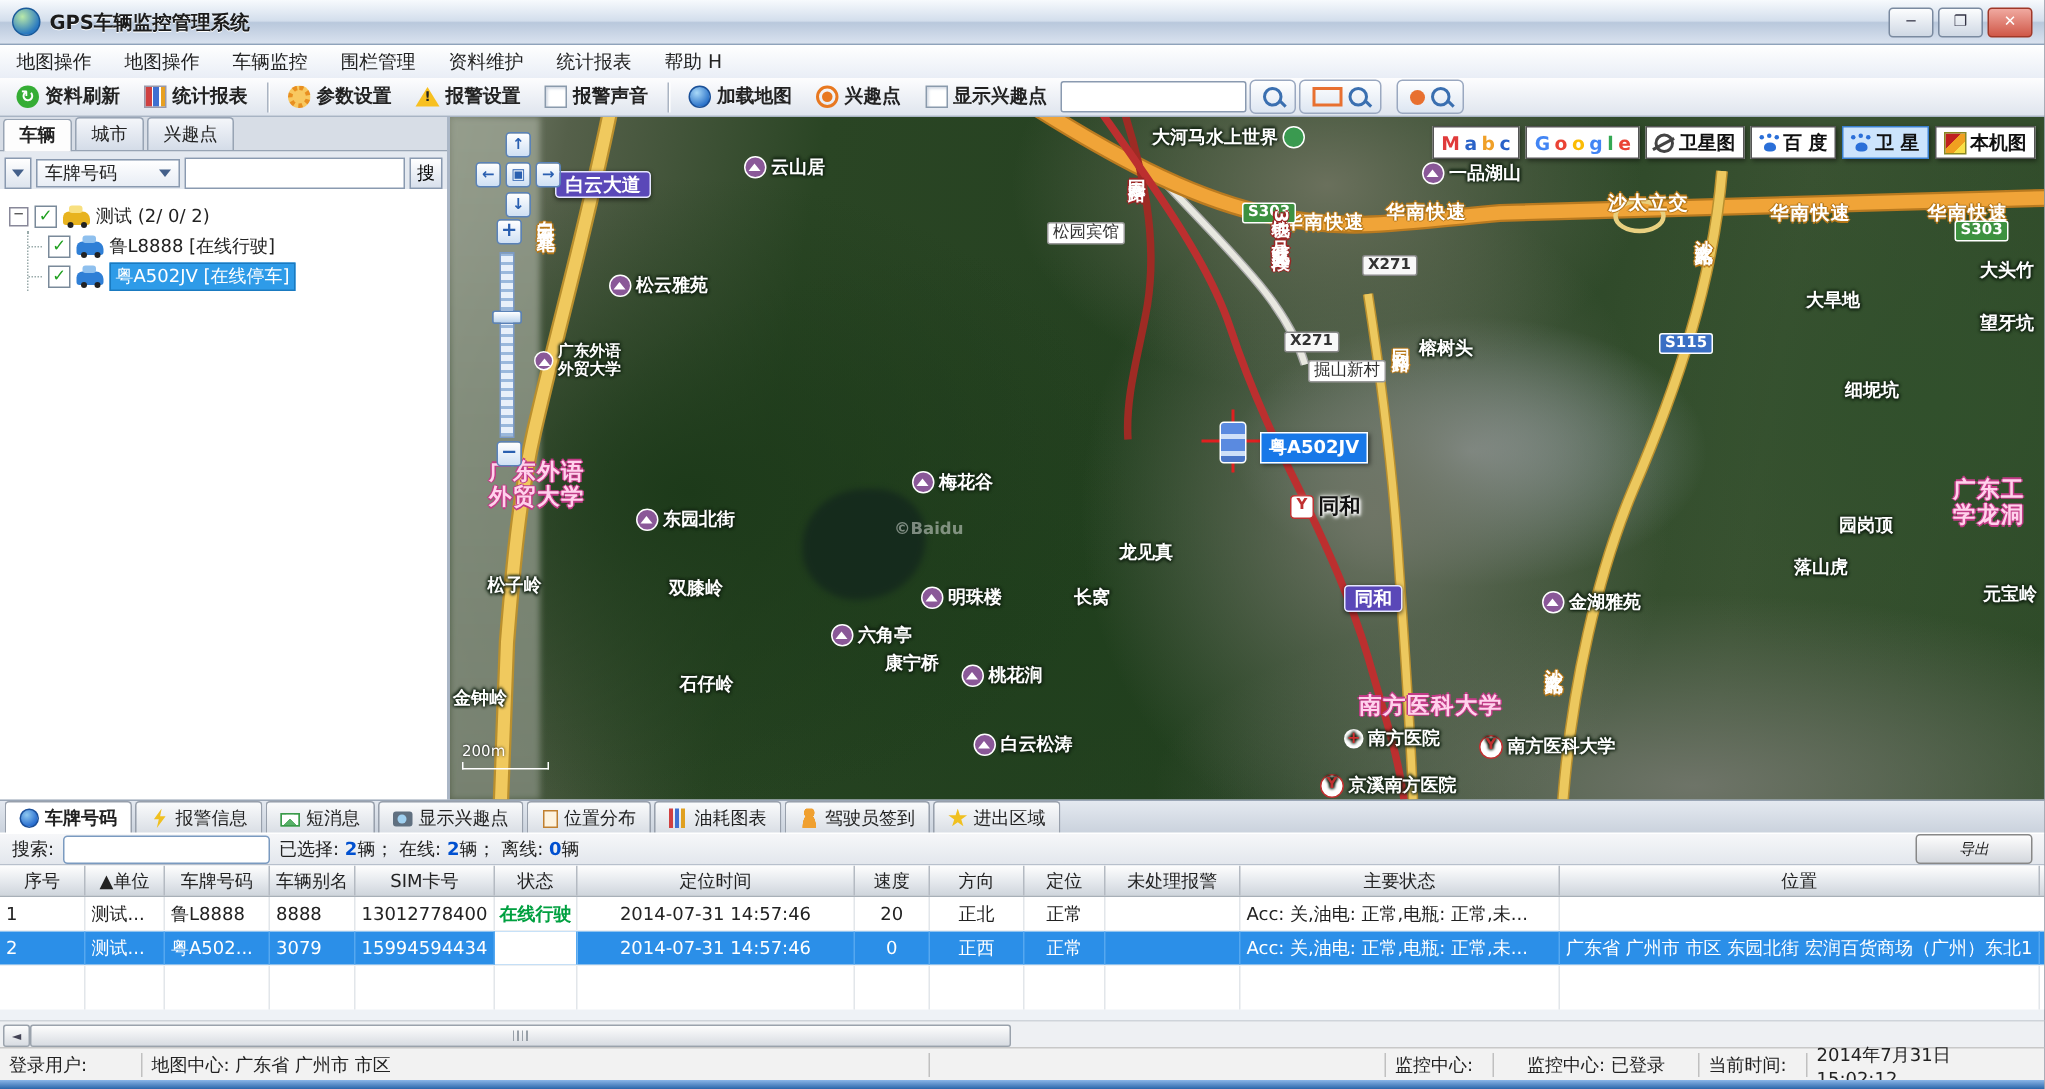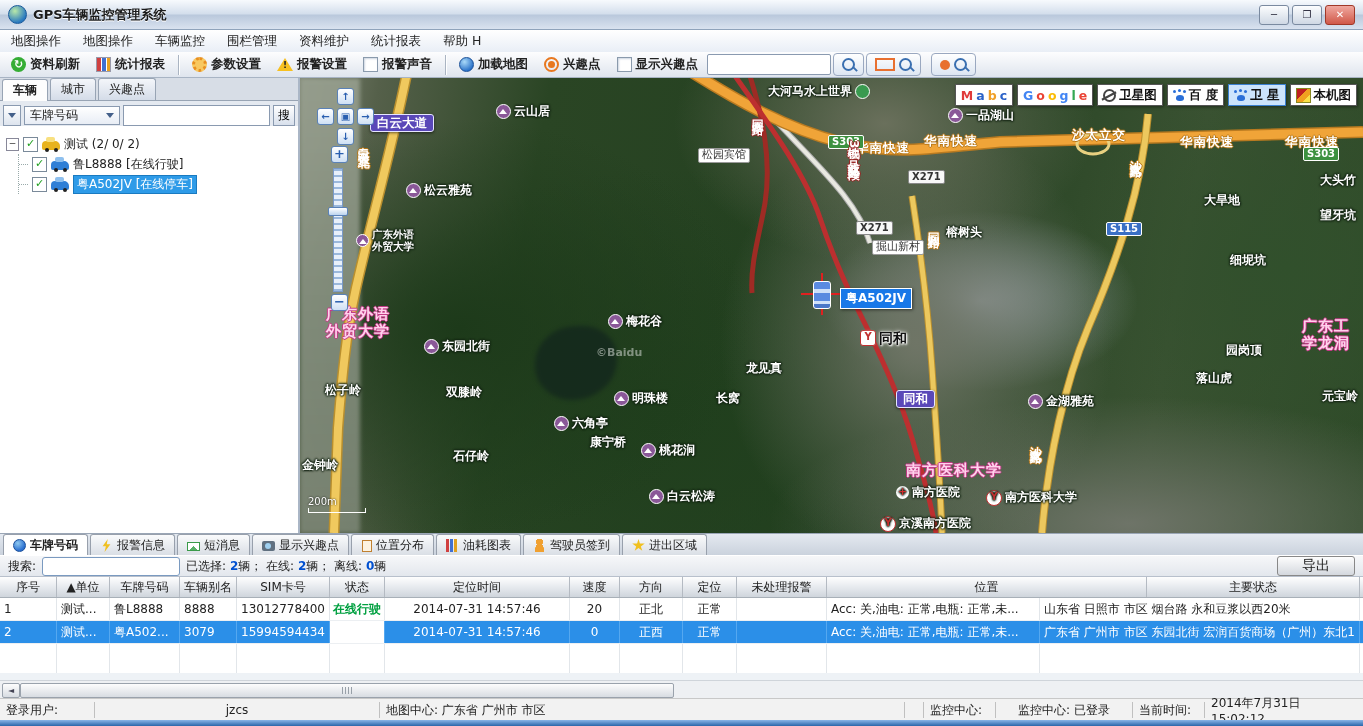--- a/index.html
+++ b/index.html
@@ -158,21 +158,21 @@
   .bico-doc{width:10px;height:12px;margin-left:1px;background:#fdf3e0;border:1px solid #c08030;}
   .bico-chart{background:linear-gradient(90deg,#d04040 0 3px,transparent 3px 4px,#4070d0 4px 7px,transparent 7px 8px,#e0a020 8px 11px,transparent 11px);}
   .bico-person{background:radial-gradient(circle at 50% 22%,#f0a030 28%,transparent 31%),radial-gradient(ellipse at 50% 95%,#f0a030 48%,transparent 51%);}
   .bico-star{background:#f0c020;clip-path:polygon(50% 0,61% 35%,98% 35%,68% 57%,79% 91%,50% 70%,21% 91%,32% 57%,2% 35%,39% 35%);}
   
   .bsearch{position:absolute;left:0;top:555px;right:0;height:22px;display:flex;align-items:center;gap:6px;
     padding:0 8px;box-sizing:border-box;background:linear-gradient(#f6f7f9,#e3e7ed);border-top:1px solid #fff;border-bottom:1px solid #b8c0cc;}
   .bsearch input{width:132px;height:15px;border:1px solid #7a9ac0;border-radius:3px;}
   .stats{font-size:12px;} .stats .num{color:#0050d0;font-weight:bold;}
   .export{margin-left:auto;width:76px;height:18px;border:1px solid #888;border-radius:3px;
-    background:linear-gradient(#fdfdfd,#d4d8de);font-size:14px;display:flex;align-items:center;justify-content:center;}
+    background:linear-gradient(#fdfdfd,#d4d8de);font-size:10px;display:flex;align-items:center;justify-content:center;font-style:italic;}
   
   .grid{position:absolute;left:0;top:577px;right:0;height:96px;background:#fff;overflow:hidden;}
   .ghead{display:flex;height:20px;background:linear-gradient(#fefefe,#e2e6eb 60%,#cfd5dc);border-bottom:1px solid #a8b0b8;}
   .hcell{border-right:1px solid #b4bac2;box-sizing:border-box;font-size:12px;display:flex;align-items:center;
     justify-content:center;color:#222;overflow:hidden;white-space:nowrap;flex:0 0 auto;}
   .grow{display:flex;height:22px;border-bottom:1px solid #eceff2;}
   .gcell{border-right:1px solid #e2e6ea;box-sizing:border-box;font-size:12px;display:flex;align-items:center;
     padding:0 4px;overflow:hidden;white-space:nowrap;color:#222;flex:0 0 auto;}
   .al-c{justify-content:center;padding:0 1px;}
   .grow.sel{background:#2b8fe8;} .grow.sel .gcell{color:#fff;border-right-color:#55a8f0;}
@@ -603,38 +603,37 @@
         <div class="hcell" style="width: 53px;">▲单位</div>
         <div class="hcell" style="width: 70px;">车牌号码</div>
         <div class="hcell" style="width: 57px;">车辆别名</div>
         <div class="hcell" style="width: 93px;">SIM卡号</div>
         <div class="hcell" style="width: 55px;">状态</div>
         <div class="hcell" style="width: 185px;">定位时间</div>
         <div class="hcell" style="width: 50px;">速度</div>
         <div class="hcell" style="width: 63px;">方向</div>
         <div class="hcell" style="width: 54px;">定位</div>
         <div class="hcell" style="width: 90px;">未处理报警</div>
+        <div class="hcell" style="width: 213px;">主要状态</div>
         <div class="hcell" style="width: 320px;">位置</div>
-        <div class="hcell" style="width: 213px;">主要状态</div>
       </div>
     <div id="gbody">
         <div class="grow">
           <div class="gcell" style="width: 57px;">1</div>
           <div class="gcell" style="width: 53px;">测试...</div>
           <div class="gcell" style="width: 70px;">鲁L8888</div>
           <div class="gcell" style="width: 57px;">8888</div>
           <div class="gcell al-c" style="width: 93px;">13012778400</div>
           <div class="gcell al-c st-green al-c" style="width: 55px;">在线行驶</div>
           <div class="gcell al-c" style="width: 185px;">2014-07-31 14:57:46</div>
           <div class="gcell al-c" style="width: 50px;">20</div>
           <div class="gcell al-c" style="width: 63px;">正北</div>
           <div class="gcell al-c" style="width: 54px;">正常</div>
           <div class="gcell" style="width: 90px;"></div>
           <div class="gcell" style="width: 213px;">Acc: 关,油电: 正常,电瓶: 正常,未...</div>
-          <div class="gcell" style="width: 320px;">山东省 日照市 市区 烟台路 永和豆浆以西20米</div>
         </div>
         <div class="grow sel">
           <div class="gcell" style="width: 57px;">2</div>
           <div class="gcell" style="width: 53px;">测试...</div>
           <div class="gcell" style="width: 70px;">粤A502...</div>
           <div class="gcell" style="width: 57px;">3079</div>
           <div class="gcell al-c" style="width: 93px;">15994594434</div>
           <div class="gcell al-c st-blue al-c" style="width: 55px;">在线停车</div>
           <div class="gcell al-c" style="width: 185px;">2014-07-31 14:57:46</div>
           <div class="gcell al-c" style="width: 50px;">0</div>
@@ -664,21 +663,20 @@
 
   <div class="hscroll">
     <span class="harrow">◄</span>
     <div class="hthumb">
       <span class="hgrip"></span>
     </div>
   </div>
 
   <div class="statusbar">
     <span class="ssec" style="width:95px">登录用户:</span>
-    <span class="ssec ctr" style="width:285px">jzcs</span>
     <span class="ssec" style="width:525px">地图中心: 广东省 广州市 市区</span>
     <span class="sspacer"></span>
     <span class="ssec" style="width:72px">监控中心:</span>
     <span class="ssec ctr" style="width:137px">监控中心: 已登录</span>
     <span class="ssec" style="width:72px">当前时间:</span>
     <span class="ssec ctr" style="width:158px;border-right:none">2014年7月31日 15:02:12</span>
   </div>
 
   <div class="bottomedge"></div>
 </div>

